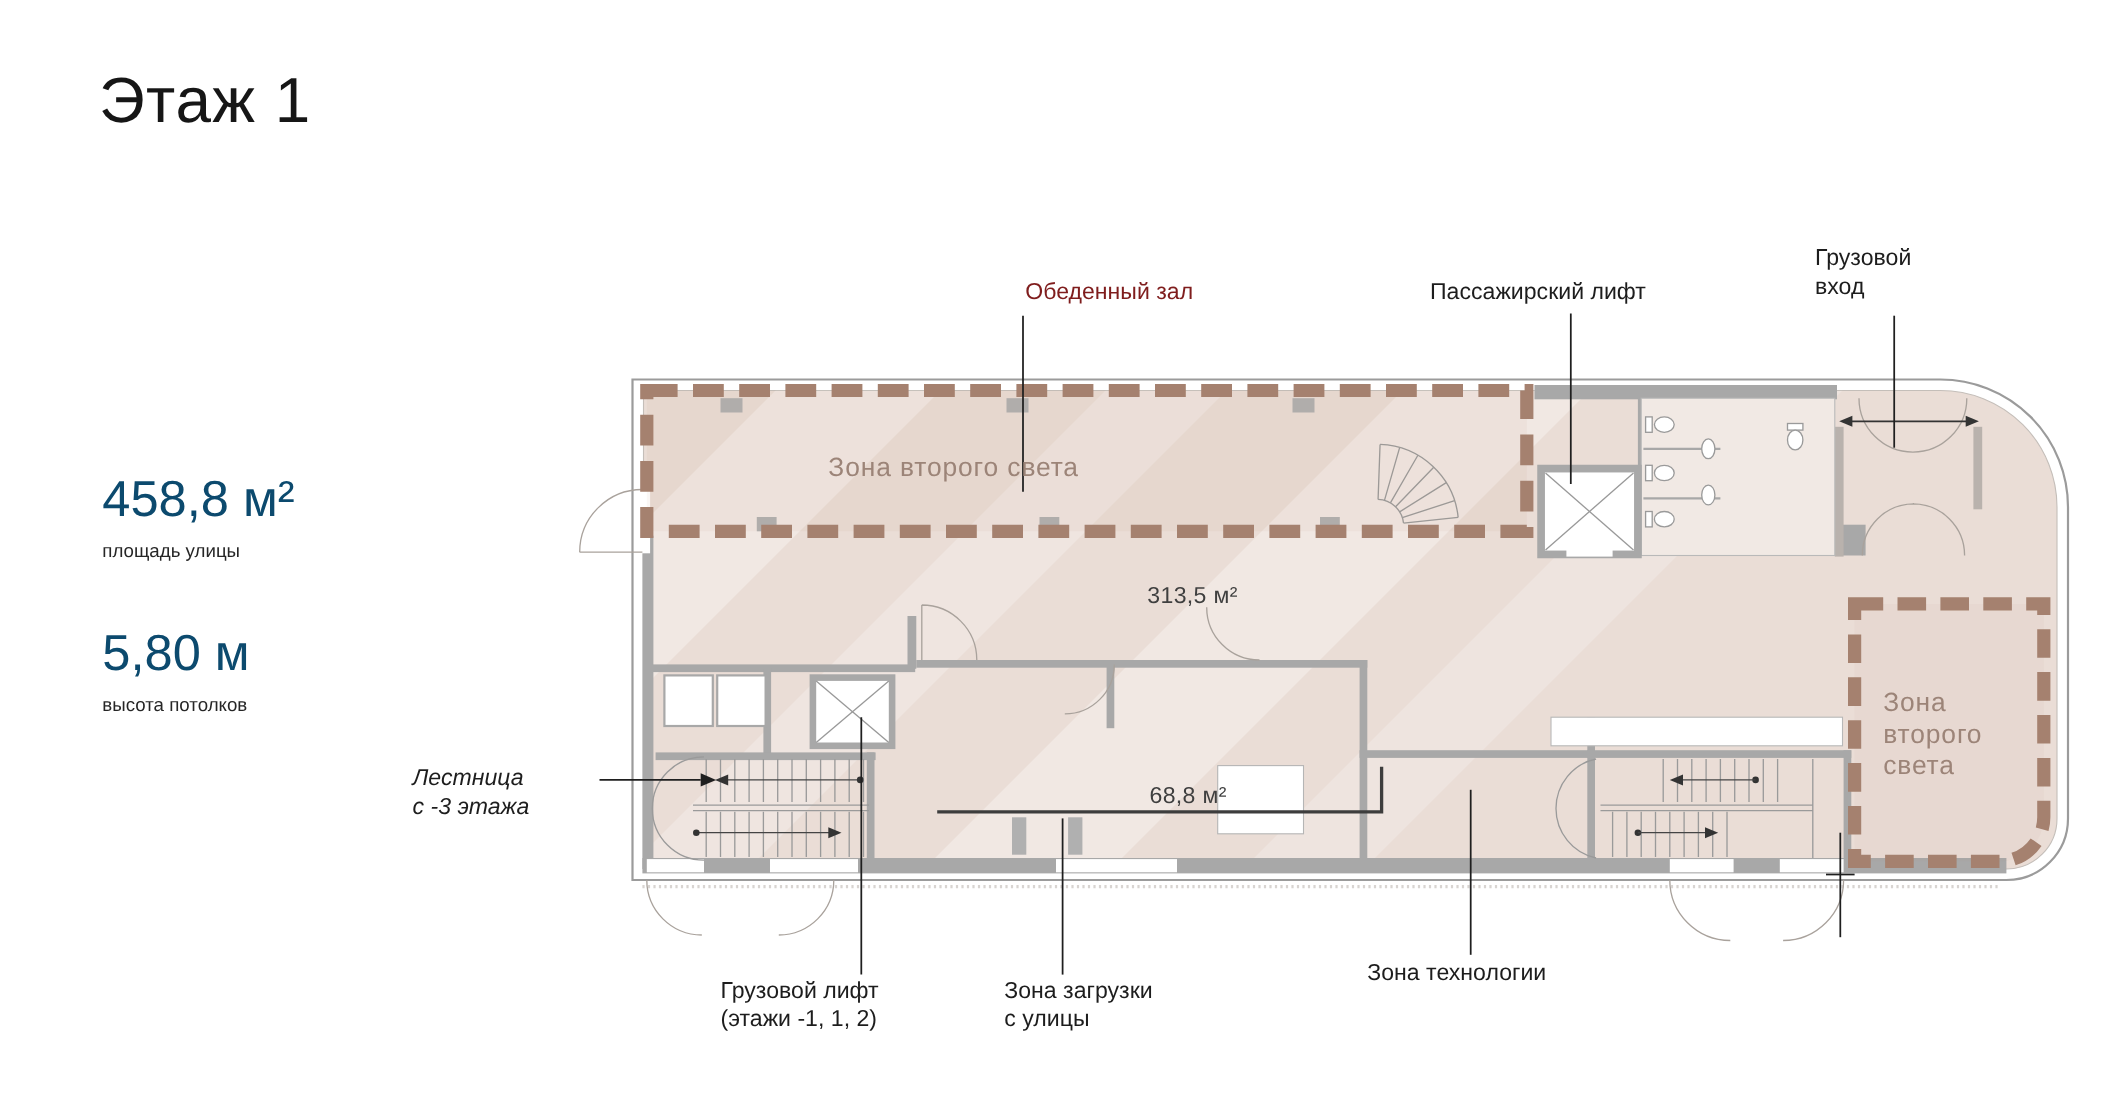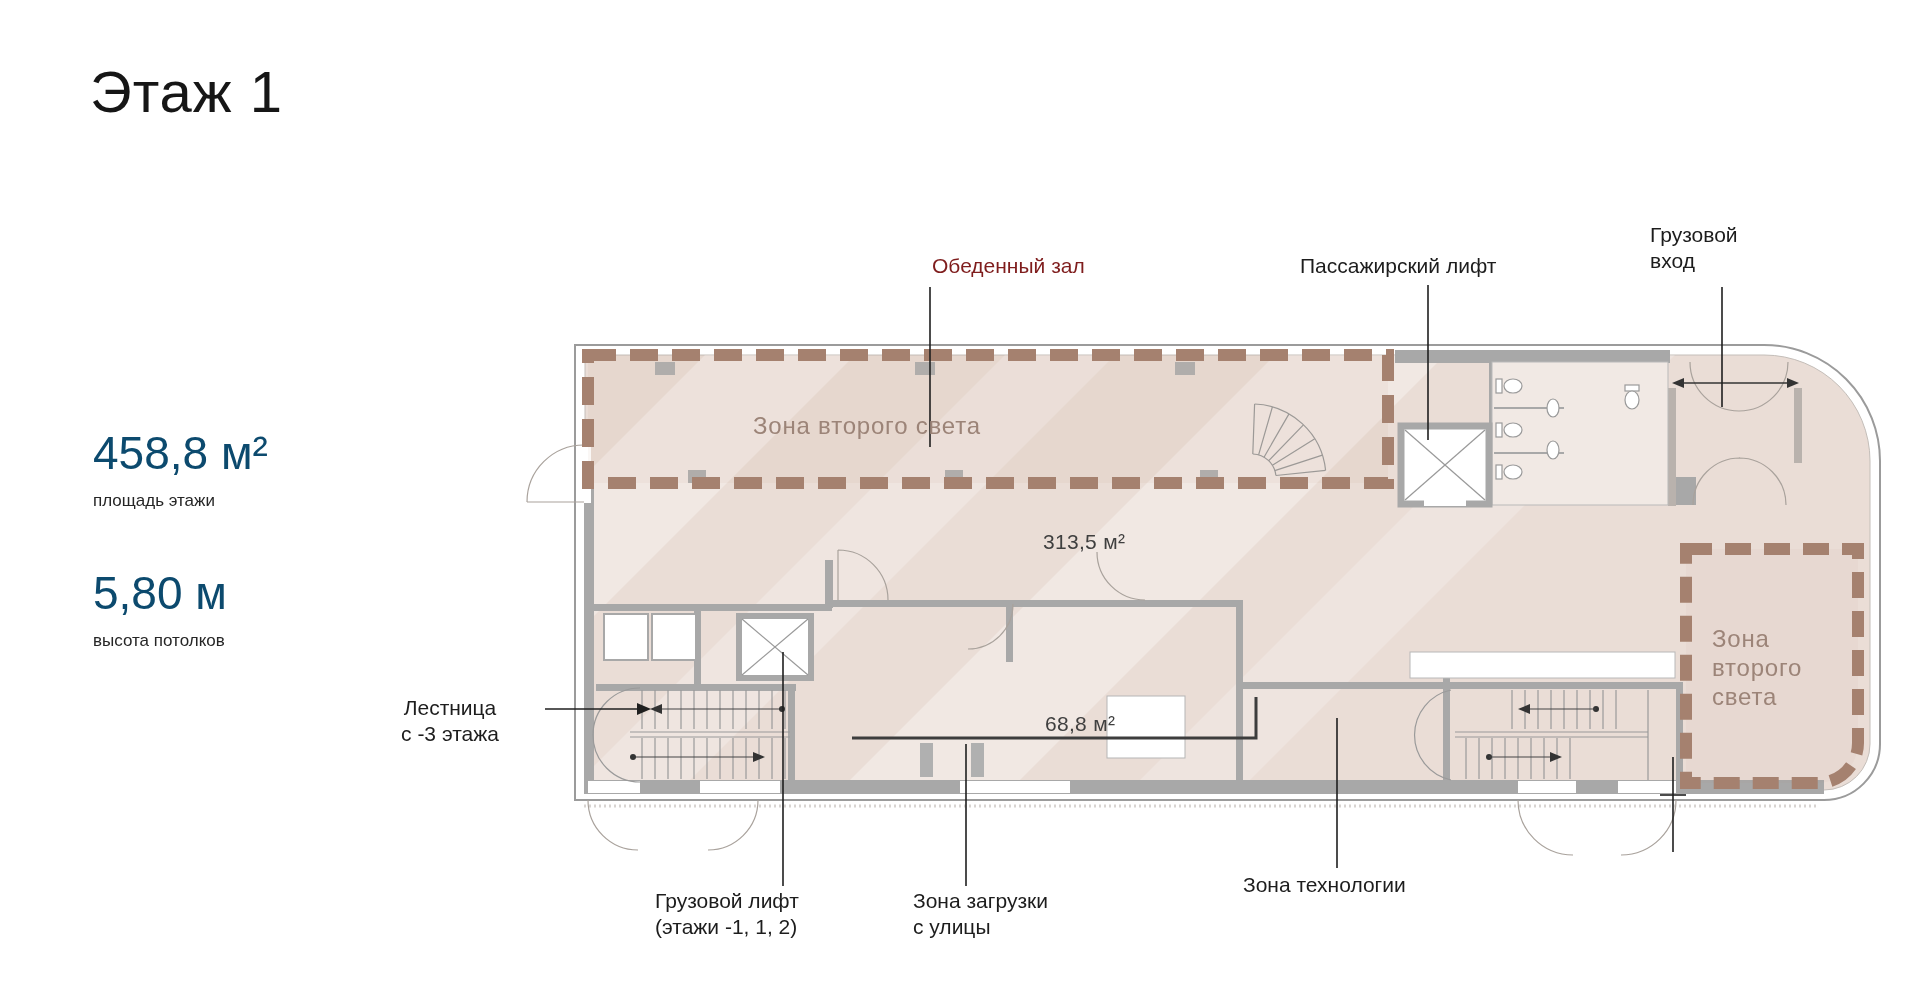--- a/index.html
+++ b/index.html
@@ -5,21 +5,21 @@
   html,body{margin:0;padding:0;background:#fff;}
   .page{position:relative;width:1920px;height:996px;background:#ffffff;overflow:hidden;
         font-family:"Liberation Sans", sans-serif;color:#1d1d1d;}
   .page-title{position:absolute;left:90px;top:58px;font-size:58px;font-weight:500;
         letter-spacing:1px;color:#161616;}
   .stat{position:absolute;left:93px;}
   .stat-value{font-size:46px;font-weight:400;color:#0c4a6e;line-height:1;}
   .stat-caption{margin-top:14px;font-size:17px;color:#262626;line-height:1.25;}
   .plan-label{position:absolute;font-size:21px;color:#1d1d1d;line-height:26px;white-space:nowrap;}
   .plan-label.gray{color:#7f1d1d;}
-  .plan-label.right{text-align:center;}
+  .plan-label.right{text-align:left;font-style:italic;}
   .zone-label{position:absolute;font-size:24px;letter-spacing:0.8px;color:#9c8478;line-height:29px;white-space:nowrap;}
   .area-label{position:absolute;font-size:21px;color:#3f3f3f;letter-spacing:0.3px;white-space:nowrap;text-align:right;}
   svg{position:absolute;left:0;top:0;}
   .wall{fill:#a8a8a8;}
   .thin{stroke:#9a9a9a;stroke-width:1.2;fill:none;}
   .leader{stroke:#1f1f1f;stroke-width:1.6;}
 </style>
 </head>
 <body>
 
@@ -186,21 +186,21 @@
       <line class="leader" x1="1337" y1="718" x2="1337" y2="868"></line>
       <line class="leader" x1="1673" y1="757" x2="1673" y2="852"></line>
       <line class="leader" x1="1660" y1="795" x2="1686" y2="795"></line>
     </g>
   </svg>
 
   <div class="page-title">Этаж 1</div>
 
   <div class="stat" style="top:430px">
     <div class="stat-value">458,8 м²</div>
-    <div class="stat-caption">площадь этажи</div>
+    <div class="stat-caption">площадь улицы</div>
   </div>
   <div class="stat" style="top:570px">
     <div class="stat-value">5,80 м</div>
     <div class="stat-caption">высота потолков</div>
   </div>
   <div class="stat" style="top:695px">
   </div>
 
   <div class="plan-label gray" style="left:932px;top:253px">Обеденный зал</div>
 

